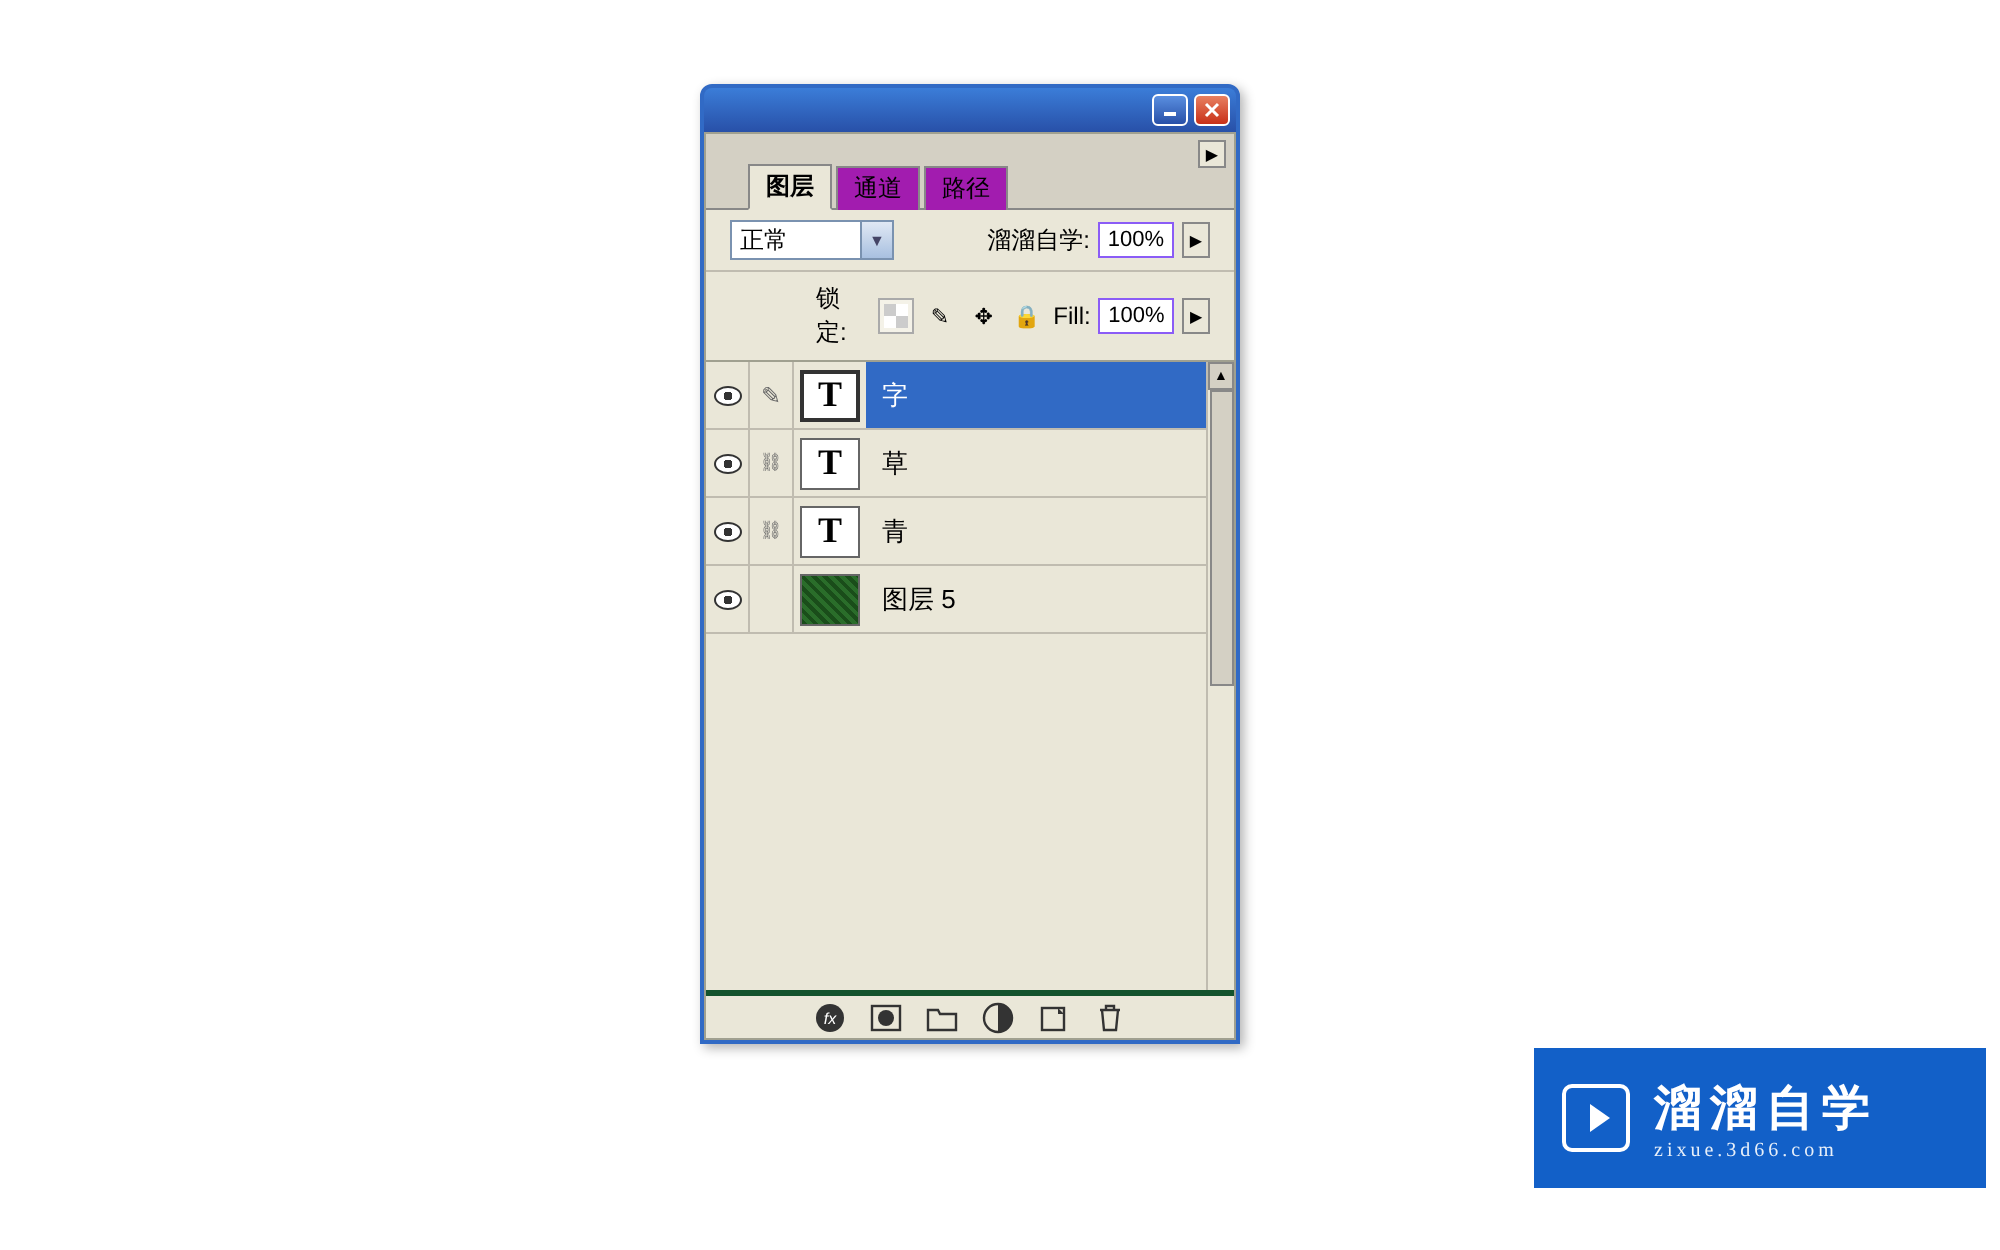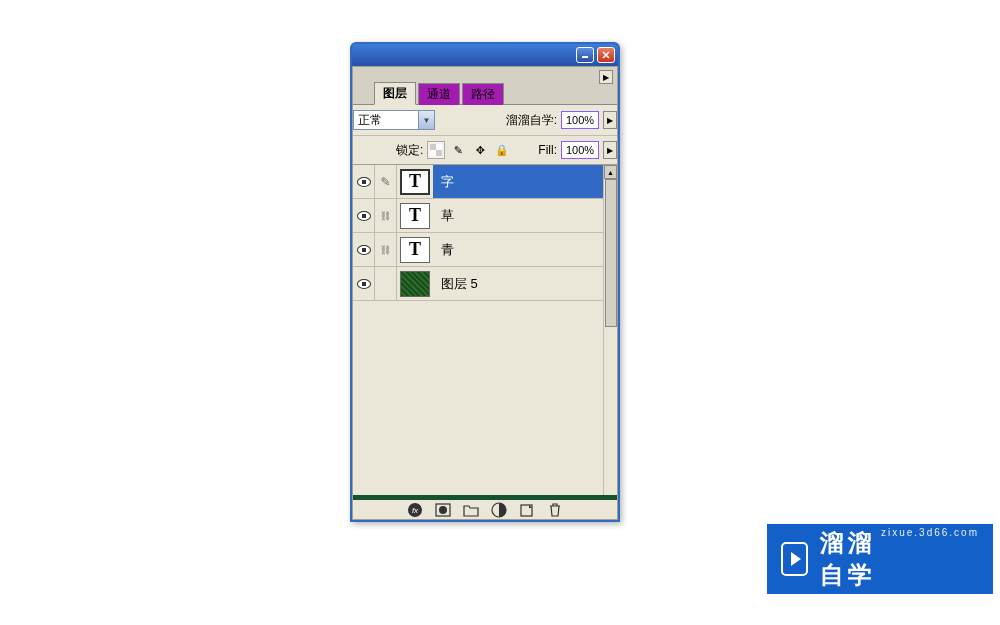--- a/index.html
+++ b/index.html
@@ -97,21 +97,21 @@
       display: flex;
       align-items: center;
       justify-content: center;
       font-size: 8px;
     }
     
     
     .opt-row {
       display: flex;
       align-items: center;
-      padding: 5px 0;
+      padding: 5px 12px;
       font-size: 12px;
       gap: 4px;
       border-bottom: 1px solid #c0bcb0;
     }
     .opt-row:nth-child(3) { border-bottom: none; margin-left: 43px; }
     
     .blend-select {
       width: 82px;
       height: 20px;
       border: 1px solid #7a92b0;
@@ -288,21 +288,21 @@
       height: 148px;
       margin: 0 auto;
       background: #d4d0c4;
       border: 1px solid #888;
     }
     
     
     .bottom-toolbar {
       height: 24px;
       background: #eae7d8;
-      border-top: 5px solid #14532d;
+      border-top: 3px solid #14532d;
       display: flex;
       align-items: center;
       justify-content: center;
       gap: 10px;
     }
     .bottom-icon {
       width: 18px;
       height: 18px;
       display: flex;
       align-items: center;
@@ -337,21 +337,23 @@
     .brand-logo::before {
       content: "";
       width: 0; height: 0;
       border-left: 10px solid #fff;
       border-top: 7px solid transparent;
       border-bottom: 7px solid transparent;
       margin-left: 3px;
     }
     .brand-text {
       display: flex;
+      flex-direction: column;
       color: #fff;
+      font-family: Liberation Serif, serif;
     }
     .brand-title { font-size: 24px; font-weight: bold; letter-spacing: 4px; }
     .brand-url { font-size: 10px; letter-spacing: 2px; opacity: 0.9; }
   </style>
 </head>
 <body>
 
 <div class="panel-window">
   <div class="titlebar">
     <div class="titlebar-btn minimize-btn">

